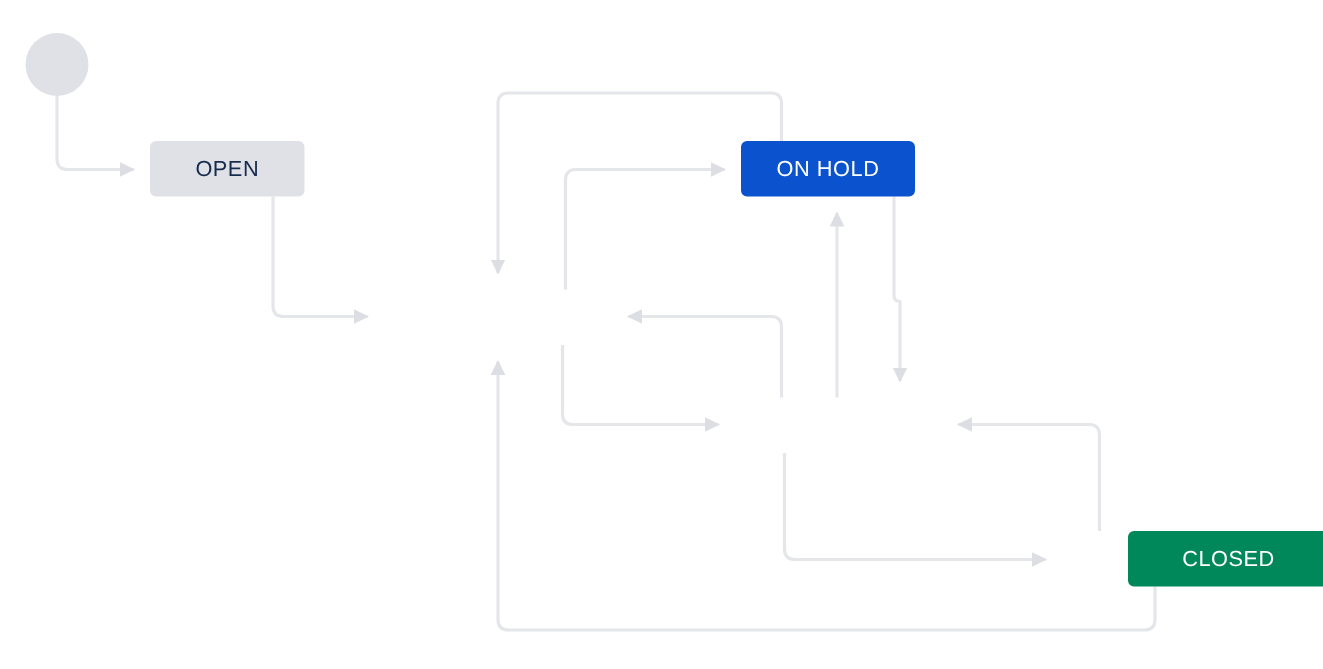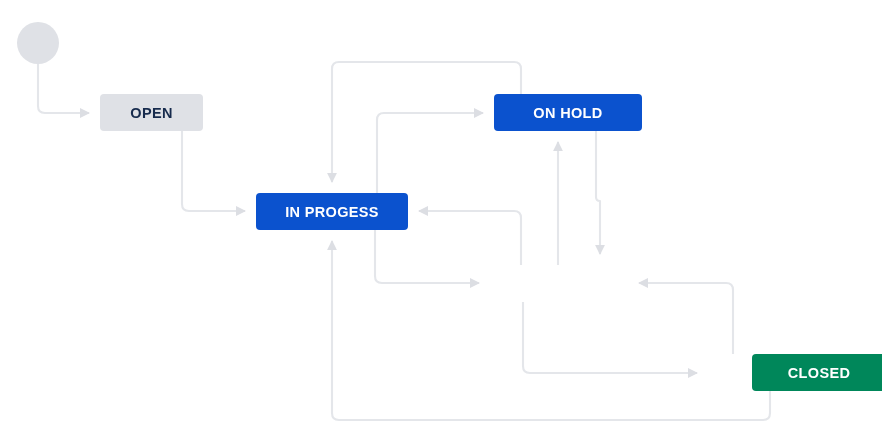--- a/index.html
+++ b/index.html
@@ -25,21 +25,21 @@
     height: 446px;
   }
   .node {
     position: absolute;
     display: flex;
     align-items: center;
     justify-content: center;
     box-sizing: border-box;
     border-radius: 4px;
     font-size: 14.5px;
-    font-weight: bold;
+    font-weight: normal;
     letter-spacing: 0.35px;
     white-space: nowrap;
     user-select: none;
   }
   .node-start {
     position: absolute;
     border-radius: 50%;
   }
   .node-open {
     background: #DFE1E6;
@@ -92,25 +92,22 @@
 
     </g>
   </svg>
 
   <div class="node-start" style="left:17px; top:22px; width:42px; height:42px; background:#DFE1E6;"></div>
 
   <div class="node node-open" style="left:100px; top:94px; width:103px; height:37px;">
     <span>OPEN</span>
   </div>
 
-  <div class="node node-blue" style="left:256px; top:193px; width:152px; height:37px;">
-    <span>IN PROGESS</span>
-  </div>
 
-  <div class="node node-blue" style="left:494px; top:94px; width:148px; height:37px;">
+  <div class="node node-blue" style="left:494px; top:94px; width:116px; height:37px;">
     <span>ON HOLD</span>
   </div>
 
 
   <div class="node node-green" style="left:708px; top:354px; width:134px; height:37px;margin-left:44px;">
     <span>CLOSED</span>
   </div>
 
 </div>
 

